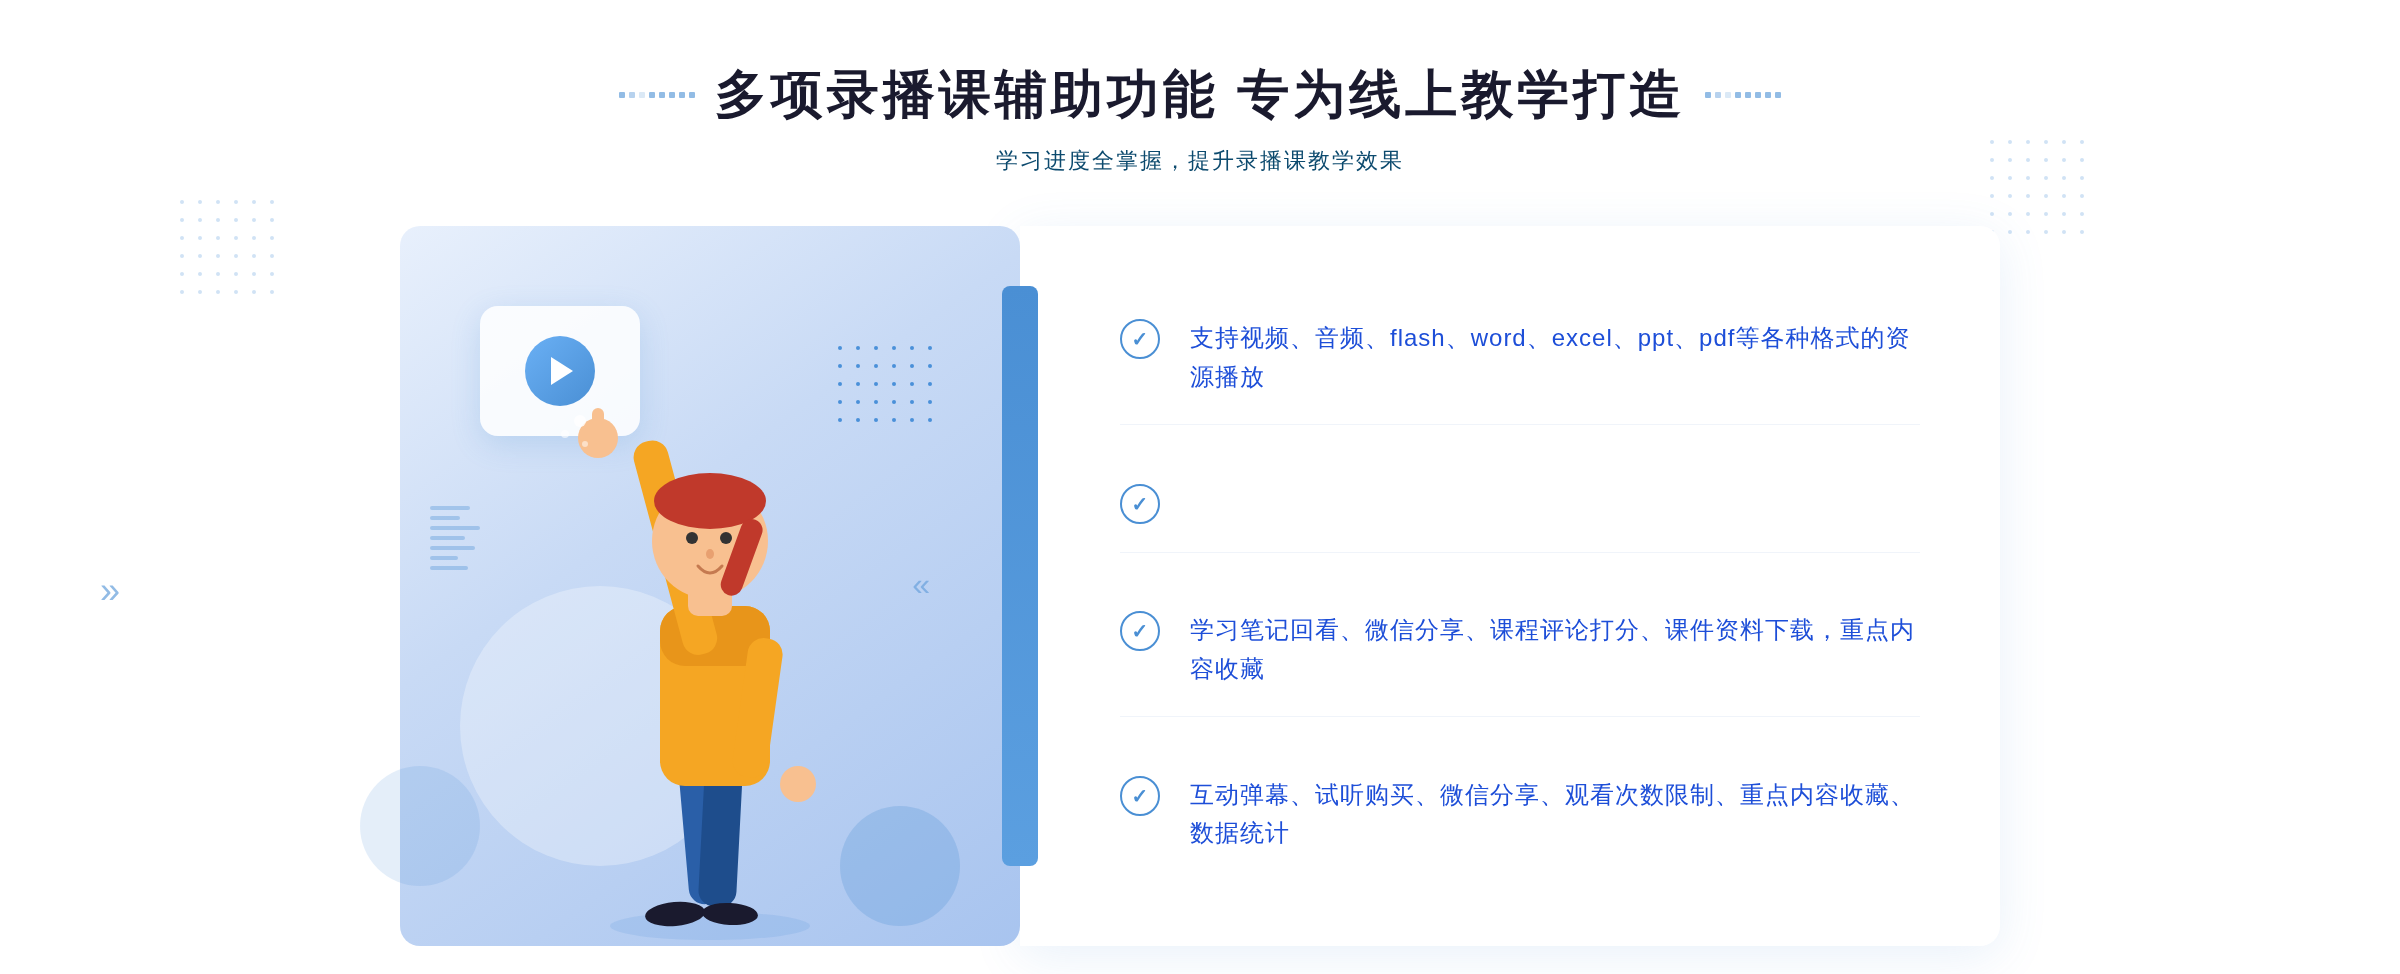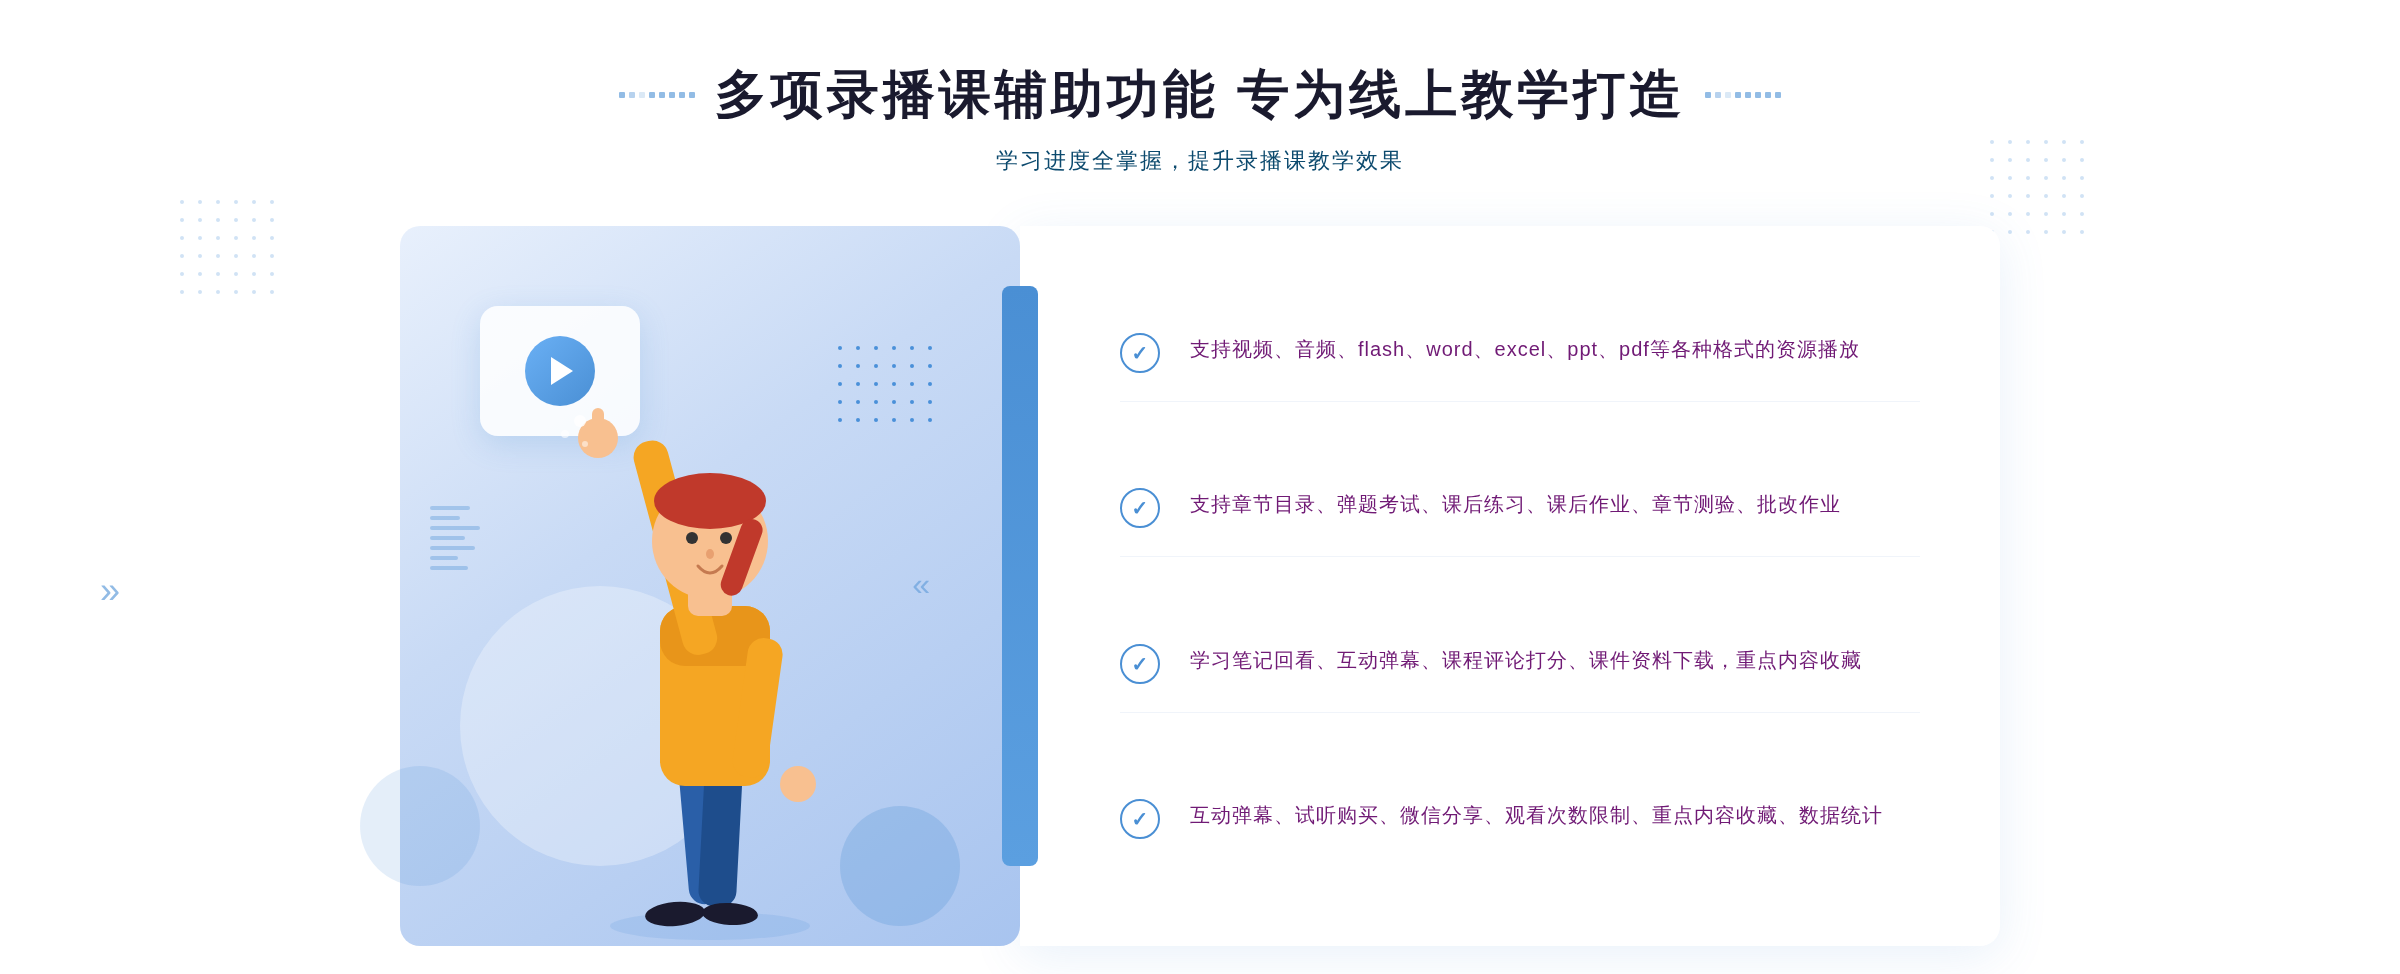--- a/index.html
+++ b/index.html
@@ -293,22 +293,22 @@
     }
 
     .check-mark {
       color: #4a8fd4;
       font-size: 20px;
       font-weight: 600;
       line-height: 1;
     }
 
     .feature-text {
-      font-size: 20px;
-      color: #701a75;
+      font-size: 24px;
+      color: #1d4ed8;
       line-height: 1.6;
       letter-spacing: 1px;
       font-weight: 400;
     }
 
     
     .small-blue-circle {
       position: absolute;
       border-radius: 50%;
       background: rgba(74, 143, 212, 0.15);
@@ -555,28 +555,27 @@
         <div class="check-circle">
           <span class="check-mark">✓</span>
         </div>
         <p class="feature-text">支持视频、音频、flash、word、excel、ppt、pdf等各种格式的资源播放</p>
       </div>
 
       <div class="feature-item">
         <div class="check-circle">
           <span class="check-mark">✓</span>
         </div>
-        <p class="feature-text">支持章节目录、弹题考试、课后练习、课后作业、章节测验、批改作业</p>
       </div>
 
       <div class="feature-item">
         <div class="check-circle">
           <span class="check-mark">✓</span>
         </div>
-        <p class="feature-text">学习笔记回看、互动弹幕、课程评论打分、课件资料下载，重点内容收藏</p>
+        <p class="feature-text">学习笔记回看、微信分享、课程评论打分、课件资料下载，重点内容收藏</p>
       </div>
 
       <div class="feature-item">
         <div class="check-circle">
           <span class="check-mark">✓</span>
         </div>
         <p class="feature-text">互动弹幕、试听购买、微信分享、观看次数限制、重点内容收藏、数据统计</p>
       </div>
 
     </div>

